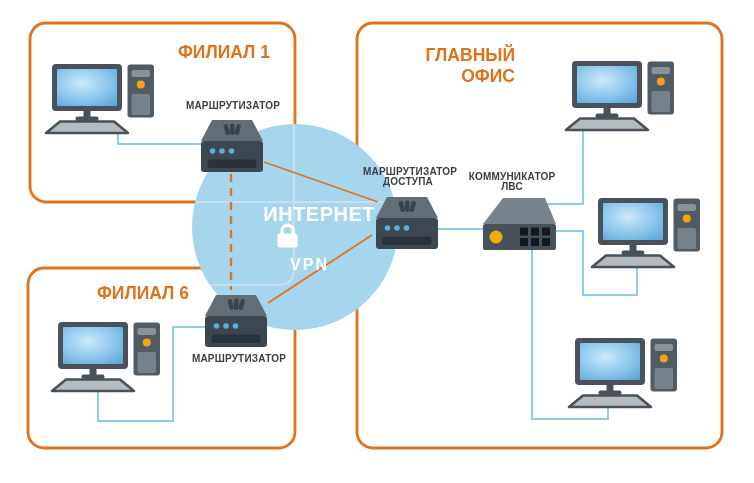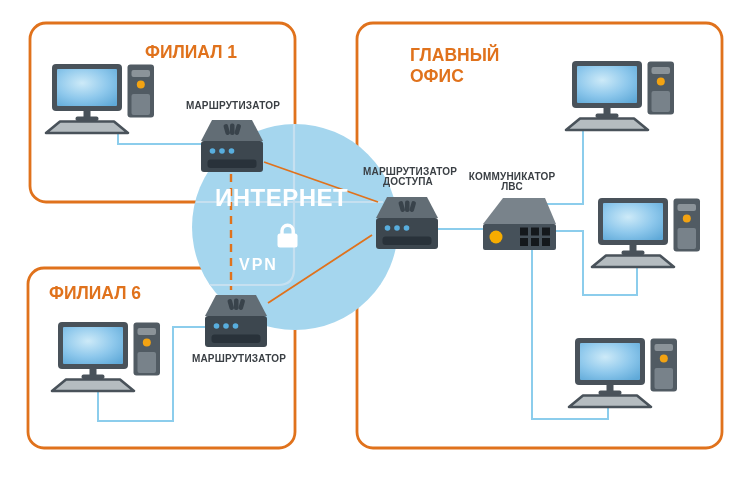--- a/index.html
+++ b/index.html
@@ -5,25 +5,25 @@
   :root{
     --accent-orange:#e0721c; --cloud-blue:#a5d6ee; --cable-blue:#8ccdec;
     --device-dark:#49525a; --device-face:#3d474f; --led-blue:#58aede;
     --button-yellow:#f3a312; --label-text:#3a3f44; --background:#ffffff;
   }
   html,body{margin:0;padding:0;background:var(--background);}
   .stage{position:relative;width:754px;height:483px;background:var(--background);
          font-family:"Liberation Sans","DejaVu Sans",sans-serif;overflow:hidden;}
   .stage svg{position:absolute;left:0;top:0;}
   .lbl{position:absolute;z-index:5;}
-  .box-title{color:var(--accent-orange,#e0721c);font-weight:bold;font-size:17.5px;line-height:21px;}
+  .box-title{color:var(--accent-orange,#e0721c);font-weight:bold;font-size:17.5px;line-height:21px;text-align:right;}
   .dev-lbl{color:var(--label-text,#3a3f44);font-weight:bold;font-size:10px;line-height:10px;
            text-align:center;letter-spacing:.2px;}
   .cloud-lbl{color:#fff;font-weight:bold;}
-  .t-center{text-align:left;}
+  .t-center{text-align:right;}
 </style>
 </head>
 <body>
 
 <div class="stage">
 
   <svg width="754" height="483" viewBox="0 0 754 483">
     <defs>
       <radialGradient id="scr" cx="42%" cy="38%" r="78%">
         <stop offset="0%" stop-color="#cdeaf8"></stop>
@@ -119,17 +119,17 @@
   <div class="lbl box-title" style="left:410px;top:45px;width:105px;">ГЛАВНЫЙ ОФИС</div>
 
   <div class="lbl dev-lbl" style="left:168px;top:101px;width:130px;">МАРШРУТИЗАТОР</div>
 
   <div class="lbl dev-lbl" style="left:174px;top:354px;width:130px;">МАРШРУТИЗАТОР</div>
 
   <div class="lbl dev-lbl" style="left:363px;top:167px;width:90px;">МАРШРУТИЗАТОР ДОСТУПА</div>
 
   <div class="lbl dev-lbl" style="left:462px;top:172px;width:100px;">КОММУНИКАТОР ЛВС</div>
 
-  <div class="lbl cloud-lbl t-center" style="left:215px;top:184px;width:160px;font-size:24px;letter-spacing:.5px;">ИНТЕРНЕТ</div>
+  <div class="lbl cloud-lbl t-center" style="left:215px;top:203px;width:160px;font-size:20px;letter-spacing:.5px;">ИНТЕРНЕТ</div>
 
-  <div class="lbl cloud-lbl t-center" style="left:239px;top:256px;width:100px;font-size:16px;letter-spacing:2px;">VPN</div>
+  <div class="lbl cloud-lbl t-center" style="left:229px;top:256px;width:100px;font-size:16px;letter-spacing:2px;">VPN</div>
 
 </div>
 
 </body></html>

